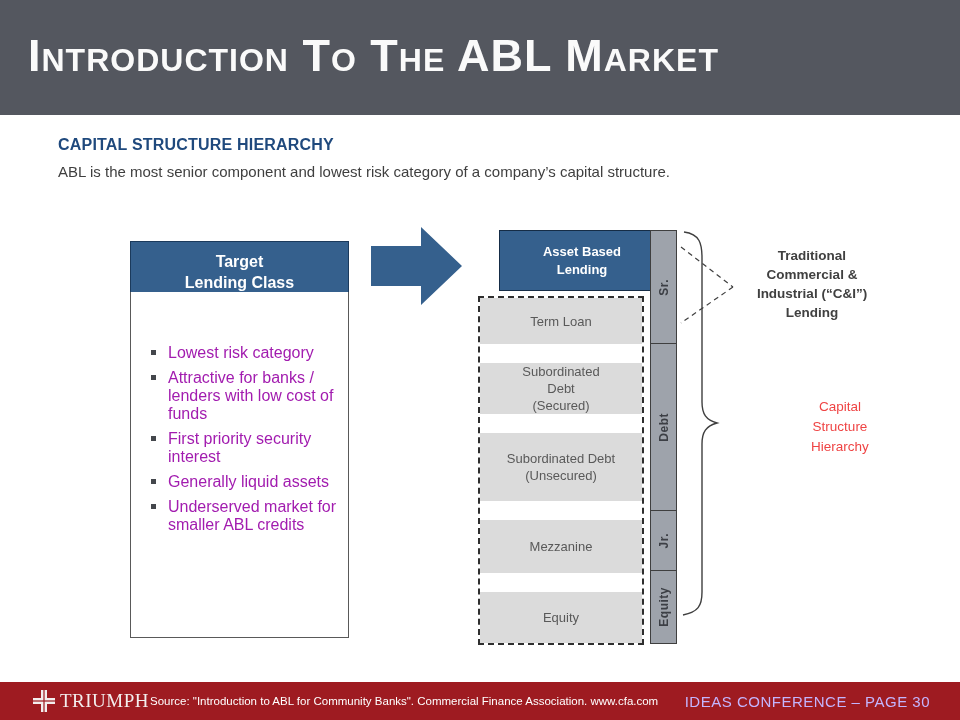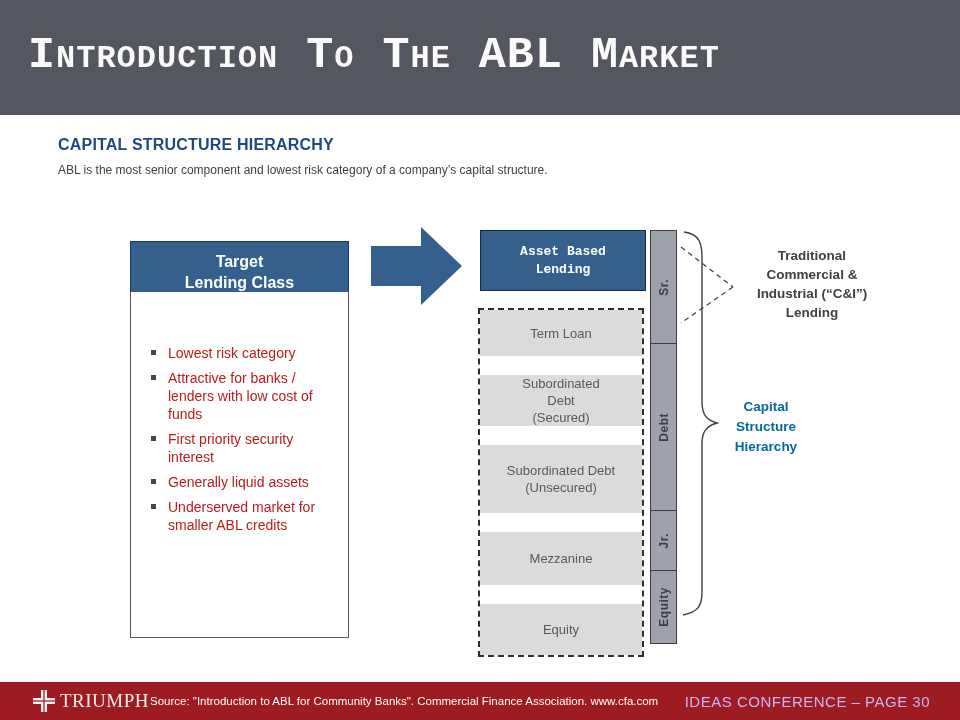--- a/index.html
+++ b/index.html
@@ -4,56 +4,56 @@
 <style>
   html,body{margin:0;padding:0;background:#888;}
   .slide{
     position:relative;width:960px;height:720px;background:#ffffff;
     font-family:"Liberation Sans",sans-serif;overflow:hidden;
   }
   
   .header{position:absolute;left:0;top:0;width:960px;height:115px;background:#54575F;}
   .slide-title{
     position:absolute;left:28px;top:30px;color:#FAFAFA;
-    font-family:Liberation Mono, monospace;font-weight:bold;
+    font-family:Liberation Sans, sans-serif;font-weight:bold;
     font-variant:small-caps;font-size:45px;letter-spacing:1px;white-space:nowrap;
   }
   
   .section-heading{
     position:absolute;left:58px;top:136px;color:#1F497D;
     font-size:16px;font-weight:bold;letter-spacing:0.2px;
   }
   .section-subheading{
-    position:absolute;left:58px;top:163px;color:#3F3F3F;font-size:12px;
+    position:absolute;left:58px;top:163px;color:#3F3F3F;font-size:15px;
   }
   
   .target-header{
     position:absolute;left:130px;top:241px;width:219px;height:62px;
     background:#35608D;border:1.5px solid #1B3A5C;box-sizing:border-box;
     display:flex;align-items:center;justify-content:center;text-align:center;
     color:#FFFFFF;font-size:16px;font-weight:bold;line-height:21px;white-space:pre-line;
   }
   .target-body{
     position:absolute;left:130px;top:291.5px;width:219px;height:346px;
     background:#FFFFFF;border:1.5px solid #595959;border-top:none;box-sizing:border-box;
     padding:52px 10px 0 16px;
   }
-  .bullet-item{display:flex;margin-bottom:7px;color:#b91c1c;font-size:14px;line-height:18px;}
+  .bullet-item{display:flex;margin-bottom:7px;color:#a21caf;font-size:16px;line-height:18px;}
   .bullet-square{
     flex:0 0 auto;width:5px;height:5px;background:#44474C;margin:6px 12px 0 4px;
   }
   
   .stack-header{
-    position:absolute;left:480px;top:230px;width:166px;height:61px;
+    position:absolute;left:499px;top:230px;width:166px;height:61px;
     background:#35608D;border:1.5px solid #152C46;box-sizing:border-box;
     display:flex;align-items:center;justify-content:center;text-align:center;
-    color:#FFFFFF;font-size:13px;font-weight:bold;line-height:18px;white-space:pre-line;font-family:Liberation Mono, monospace;
+    color:#FFFFFF;font-size:13px;font-weight:bold;line-height:18px;white-space:pre-line;
   }
   .stack-body{
-    position:absolute;left:478px;top:308px;width:166px;height:349px;
+    position:absolute;left:478px;top:296px;width:166px;height:349px;
     border:2px dashed #2E2E2E;box-sizing:border-box;background:#FFFFFF;
     display:flex;flex-direction:column;row-gap:19px;
   }
   .stack-seg{
     background:#DBDBDB;display:flex;align-items:center;justify-content:center;
     text-align:center;color:#595959;font-size:13px;line-height:17px;white-space:pre-line;
   }
   
   .seniority-bar{
     position:absolute;left:650px;top:230px;width:27px;height:414px;
@@ -67,22 +67,22 @@
   .bar-seg span{
     writing-mode:vertical-rl;transform:rotate(180deg);
     color:#3C3F45;font-size:12px;font-weight:bold;letter-spacing:0.5px;white-space:nowrap;
   }
   
   .cni-label{
     position:absolute;left:728px;top:246px;width:168px;text-align:center;
     color:#404040;font-size:13.5px;font-weight:bold;line-height:19px;white-space:pre-line;
   }
   .hierarchy-label{
-    position:absolute;left:686px;top:397px;width:160px;text-align:center;
-    color:#0369a1;font-size:13.5px;font-weight:bold;line-height:20px;white-space:pre-line;
+    position:absolute;left:760px;top:397px;width:160px;text-align:center;
+    color:#ef4444;font-size:13.5px;font-weight:normal;line-height:20px;white-space:pre-line;
   }
   .decor-svg{position:absolute;left:0;top:0;pointer-events:none;}
   
   .footer{position:absolute;left:0;top:682px;width:960px;height:38px;background:#9E1B21;}
   .logo{position:absolute;left:33px;top:8px;display:flex;align-items:flex-end;}
   .logo-text{
     font-family:"Liberation Serif",serif;font-size:19px;color:#F3EEEE;
     letter-spacing:0.5px;margin-left:5px;
   }
   .footer-source{

